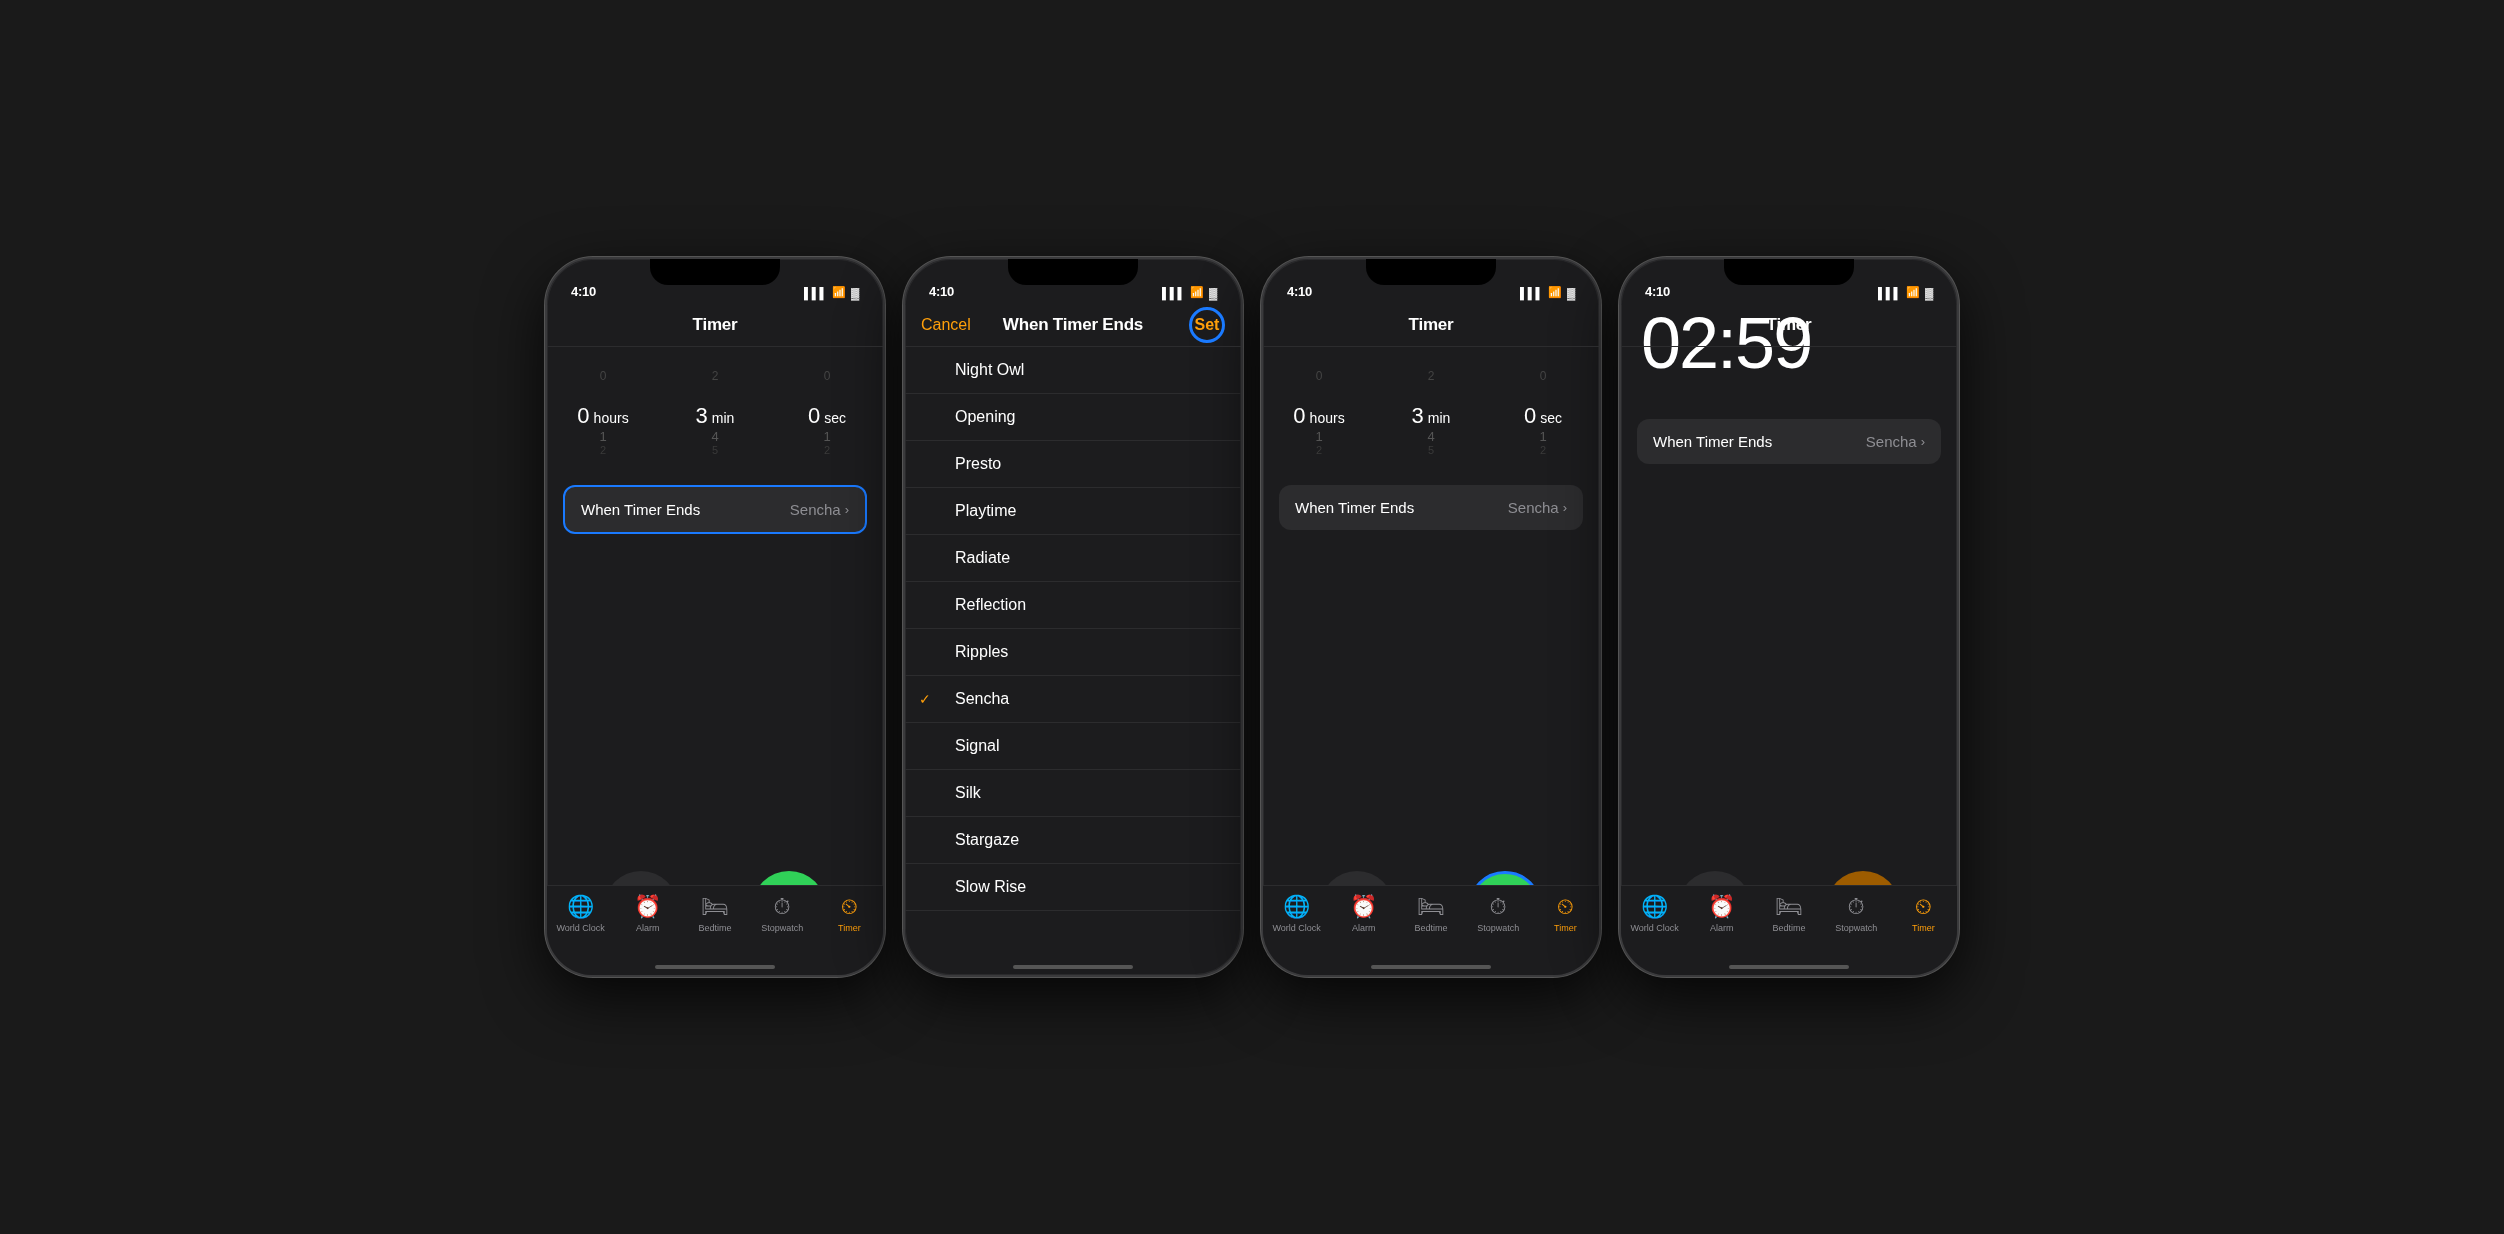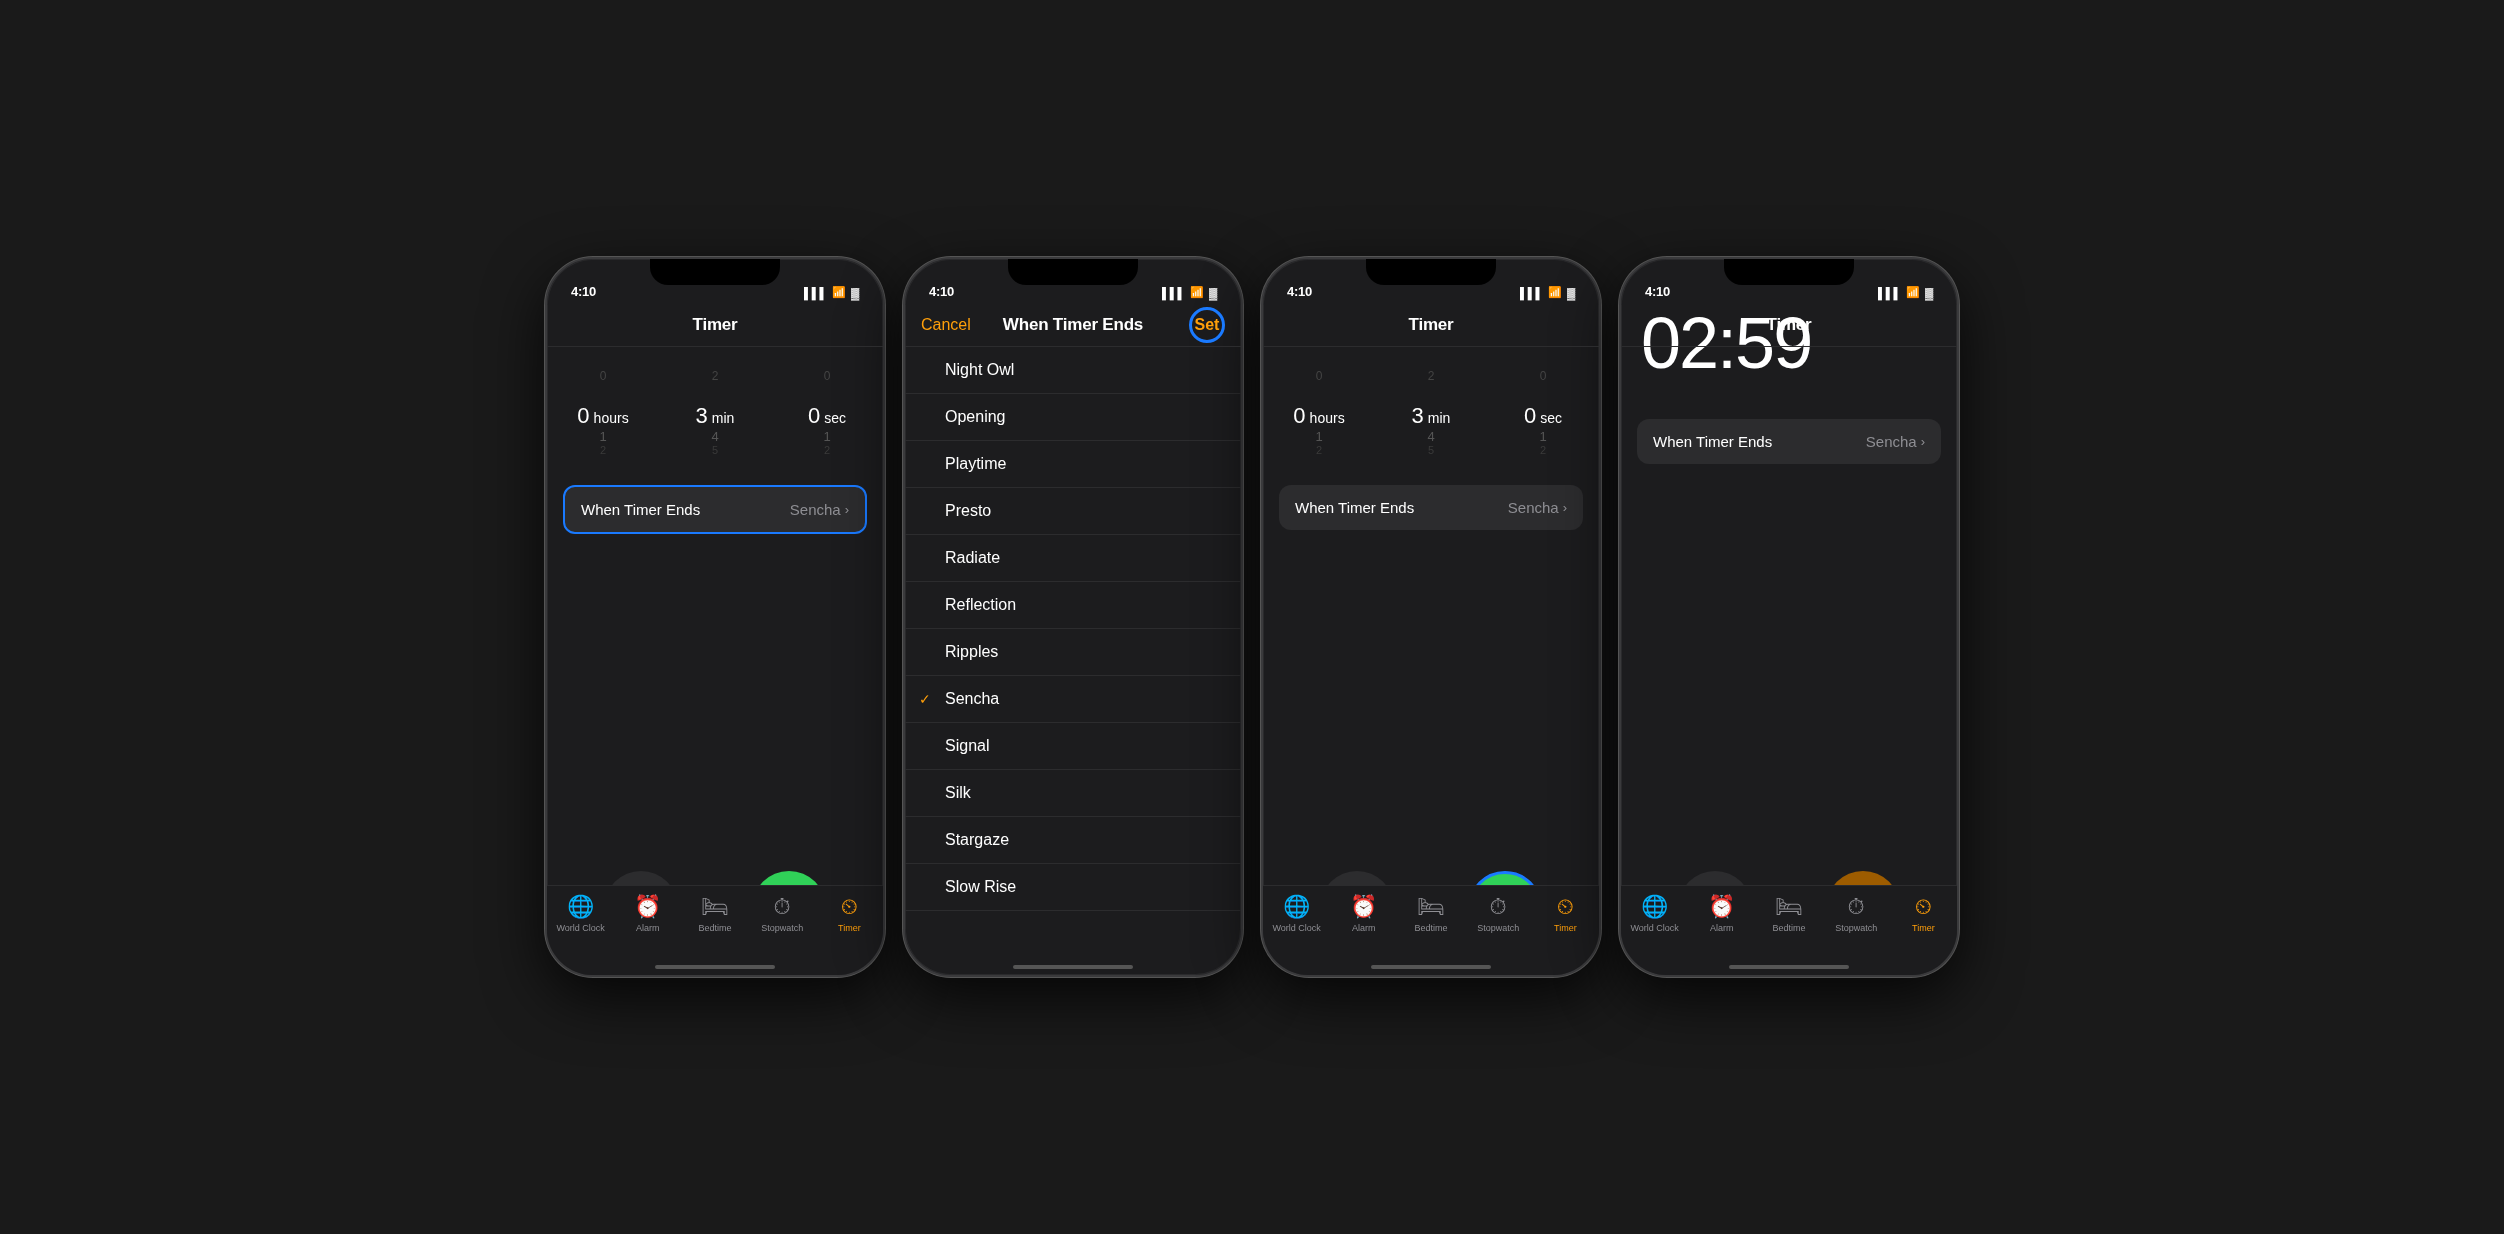--- a/index.html
+++ b/index.html
@@ -226,21 +226,21 @@
     
     .list-screen {
       position: absolute;
       top: 88px;
       left: 0;
       right: 0;
       bottom: 40px;
       overflow: hidden;
     }
     .list-item {
-      padding: 14px 20px 14px 40px;
+      padding: 14px 20px 14px 50px;
       border-bottom: 1px solid #2c2c2e;
       font-size: 16px;
       color: #fff;
       display: flex;
       align-items: center;
       justify-content: space-between;
       position: relative;
     }
     .list-item-check {
       position: absolute;
@@ -390,24 +390,24 @@
   </div>
 
   <div class="list-screen">
     <div class="list-item">
       <span class="list-item-name">Night Owl</span>
     </div>
     <div class="list-item">
       <span class="list-item-name">Opening</span>
     </div>
     <div class="list-item">
+      <span class="list-item-name">Presto</span>
+    </div>
+    <div class="list-item">
       <span class="list-item-name">Playtime</span>
-    </div>
-    <div class="list-item">
-      <span class="list-item-name">Presto</span>
     </div>
     <div class="list-item">
       <span class="list-item-name">Radiate</span>
     </div>
     <div class="list-item">
       <span class="list-item-name">Reflection</span>
     </div>
     <div class="list-item">
       <span class="list-item-name">Ripples</span>
     </div>

